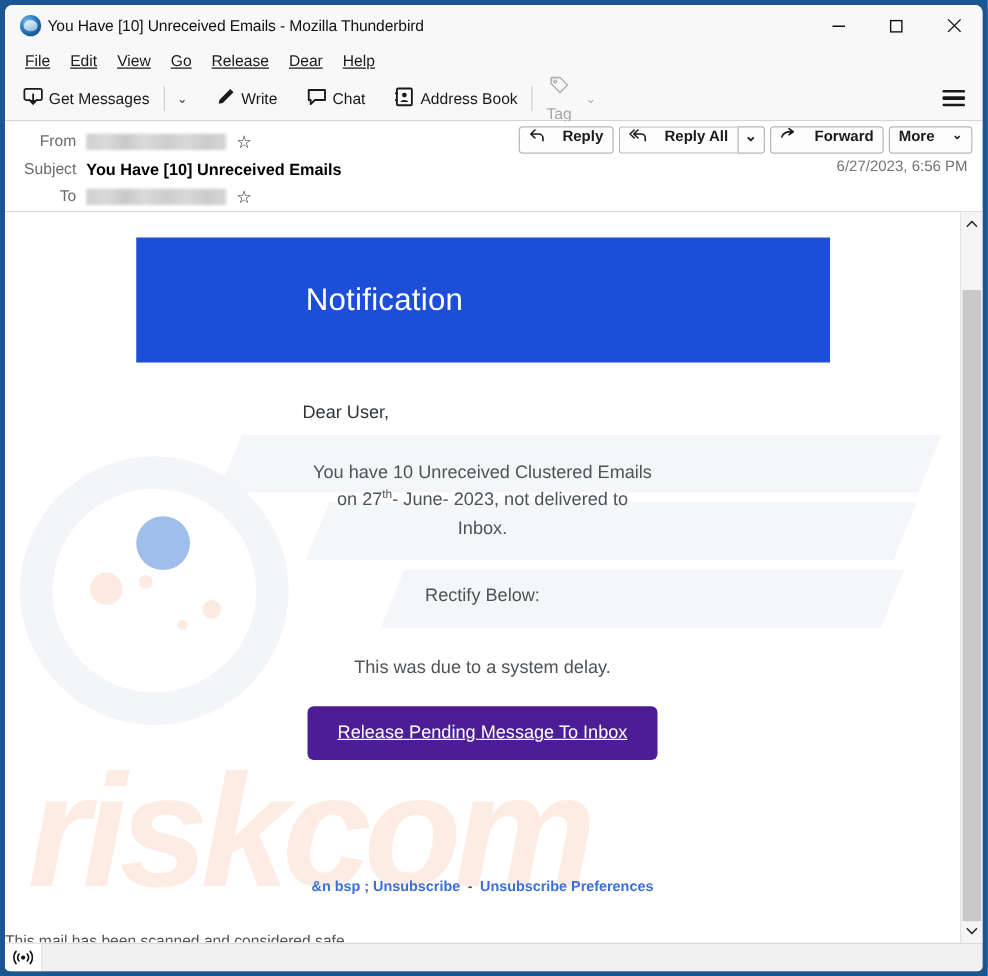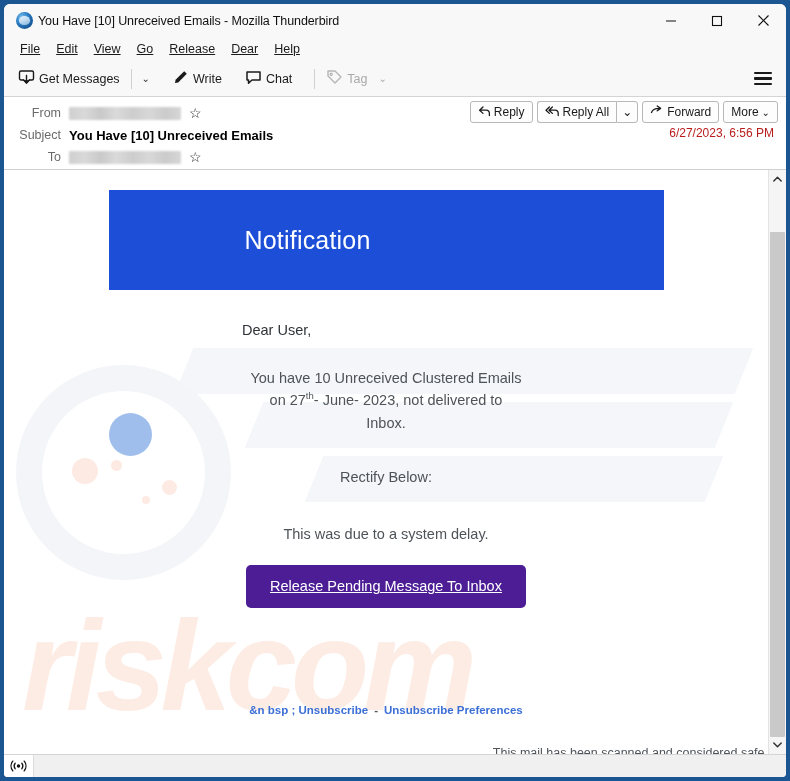--- a/index.html
+++ b/index.html
@@ -100,21 +100,21 @@
   }
   .tb-btn {
     display: flex; align-items: center;
     gap: 4px;
     padding: 3px 6px;
     font-size: 12.5px;
     color: #1a1a1a;
     white-space: nowrap;
     border-radius: 3px;
   }
-  .tb-btn.disabled { color: #a9a9a9; }
+  .tb-btn.disabled { color: #a9a9a9; flex-direction: column; }
   .tb-sep {
     width: 1px; height: 20px;
     background: #d0d0d0;
     margin: 0 5px;
     flex: 0 0 auto;
   }
   .caret { font-size: 10px; color: #333; padding: 0 5px; }
   .caret.disabled { color: #a9a9a9; }
   #hamburger {
     position: absolute;
@@ -161,39 +161,40 @@
   .subject-text {
     font-size: 13px;
     font-weight: bold;
     color: #000;
     white-space: nowrap;
   }
   #msg-date {
     position: absolute;
     right: 12px; top: 29px;
     font-size: 12px;
-    color: #b91c1c;
+    color: #737373;
   }
   #msg-actions {
     position: absolute;
     right: 8px; top: 4px;
     display: flex;
     align-items: center;
   }
   .act-btn {
-    display: flex; align-items: center; gap: 3px;
+    display: flex; align-items: flex-start; gap: 14px;
     height: 22px;
     padding: 0 7px;
     font-size: 12px;
     color: #1a1a1a;
     background: #fdfdfd;
     border: 1px solid #b8b8b8;
     border-radius: 3px;
     margin-left: 4px;
     white-space: nowrap;
+    font-weight: bold;
   }
   .act-btn.joined-left { margin-left: 4px; border-top-right-radius: 0; border-bottom-right-radius: 0; border-right: none; }
   .act-btn.joined-right { margin-left: 0; border-top-left-radius: 0; border-bottom-left-radius: 0; padding: 0 5px; }
 
   
   #body-area {
     flex: 1 1 auto;
     position: relative;
     background: #ffffff;
     overflow: hidden;
@@ -329,21 +330,21 @@
   #footer-links {
     text-align: center;
     margin-top: 96px;
     font-size: 11.5px;
     color: #3b6fd6;
     font-weight: bold;
   }
   #footer-links a { color: #3b6fd6; text-decoration: none; }
   .dash { color: #555; padding: 0 6px; }
   #footer-note {
-    text-align: right;
+    text-align: left;
     margin-top: 30px;
     font-size: 12.5px;
     color: #4e5358;
   }
 
   
   #scrollbar {
     position: absolute;
     right: 0; top: 0; bottom: 0;
     width: 18px;
@@ -448,20 +449,32 @@
       <div class="tb-sep" style="background:transparent;"></div>
       <div class="tb-btn">
         <span>
           <svg width="17" height="17" viewBox="0 0 17 17">
             <path d="M2 3 H15 V11 H7 L3.5 14.2 V11 H2 Z" fill="none" stroke="#1a1a1a" stroke-width="1.5" stroke-linejoin="round"></path>
           </svg>
         </span>
         <span>Chat</span>
       </div>
       <div class="tb-sep" style="background:transparent;"></div>
+      <div class="tb-btn">
+        <span>
+          <svg width="17" height="17" viewBox="0 0 17 17">
+            <rect x="2.5" y="1.8" width="12" height="13.4" rx="1" fill="none" stroke="#1a1a1a" stroke-width="1.5"></rect>
+            <circle cx="8.5" cy="7" r="1.9" fill="#1a1a1a"></circle>
+            <path d="M5.4 12.6 C5.7 10.4 11.3 10.4 11.6 12.6 Z" fill="#1a1a1a"></path>
+            <rect x="1" y="5" width="2.2" height="1.3" fill="#1a1a1a"></rect>
+            <rect x="1" y="10.5" width="2.2" height="1.3" fill="#1a1a1a"></rect>
+          </svg>
+        </span>
+        <span>Address Book</span>
+      </div>
       <div class="tb-sep"></div>
       <div class="tb-btn disabled">
         <span>
           <svg width="17" height="17" viewBox="0 0 17 17">
             <path d="M2 2 H9 L15 8 L9 14 L2 7 Z" fill="none" stroke="#b5b5b5" stroke-width="1.4" stroke-linejoin="round"></path>
             <circle cx="5.2" cy="5.2" r="1.1" fill="none" stroke="#b5b5b5" stroke-width="1.2"></circle>
           </svg>
         </span>
         <span>Tag</span>
       </div>

